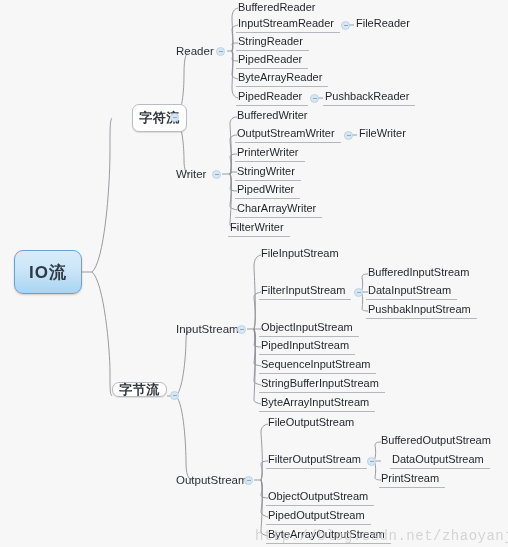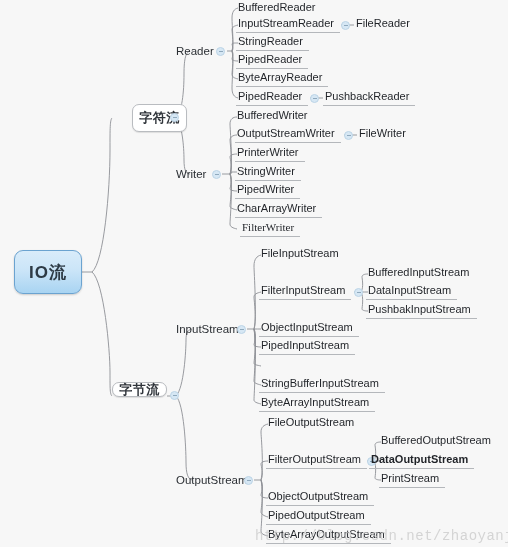--- a/index.html
+++ b/index.html
@@ -264,21 +264,21 @@
   </div>
   <div class="leaf" style="left:235px; top:164px;">
     <span>StringWriter</span>
   </div>
   <div class="leaf" style="left:235px; top:182px;">
     <span>PipedWriter</span>
   </div>
   <div class="leaf" style="left:235px; top:201px;">
     <span>CharArrayWriter</span>
   </div>
-  <div class="leaf" style="left:240px; top:220px;font-family:Liberation Serif, serif;">
+  <div class="leaf" style="left:228px; top:220px;">
     <span>FilterWriter</span>
   </div>
 
   <div class="text-node" style="left:176px; top:322px;">
     <span>InputStream</span>
   </div>
   <div class="collapse-dot" style="left:237px; top:325px;"></div>
 
   <div class="leaf noline" style="left:259px; top:246px;">
     <span>FileInputStream</span>
@@ -297,20 +297,23 @@
   <div class="leaf" style="left:366px; top:302px;">
     <span>PushbakInputStream</span>
   </div>
 
   <div class="leaf" style="left:259px; top:320px;">
     <span>ObjectInputStream</span>
   </div>
   <div class="leaf" style="left:259px; top:338px;">
     <span>PipedInputStream</span>
   </div>
+  <div class="leaf" style="left:259px; top:357px;">
+    <span>SequenceInputStream</span>
+  </div>
   <div class="leaf" style="left:259px; top:376px;">
     <span>StringBufferInputStream</span>
   </div>
   <div class="leaf" style="left:259px; top:395px;">
     <span>ByteArrayInputStream</span>
   </div>
 
   <div class="text-node" style="left:176px; top:473px;">
     <span>OutputStream</span>
   </div>
@@ -320,21 +323,21 @@
     <span>FileOutputStream</span>
   </div>
 
   <div class="leaf" style="left:266px; top:452px;">
     <span>FilterOutputStream</span>
   </div>
   <div class="collapse-dot" style="left:367px; top:457px;"></div>
   <div class="leaf noline" style="left:379px; top:433px;">
     <span>BufferedOutputStream</span>
   </div>
-  <div class="leaf" style="left:369px; top:452px;font-weight:bold;">
+  <div class="leaf" style="left:390px; top:452px;">
     <span>DataOutputStream</span>
   </div>
   <div class="leaf" style="left:379px; top:471px;">
     <span>PrintStream</span>
   </div>
 
   <div class="leaf" style="left:266px; top:489px;">
     <span>ObjectOutputStream</span>
   </div>
   <div class="leaf" style="left:266px; top:508px;">

